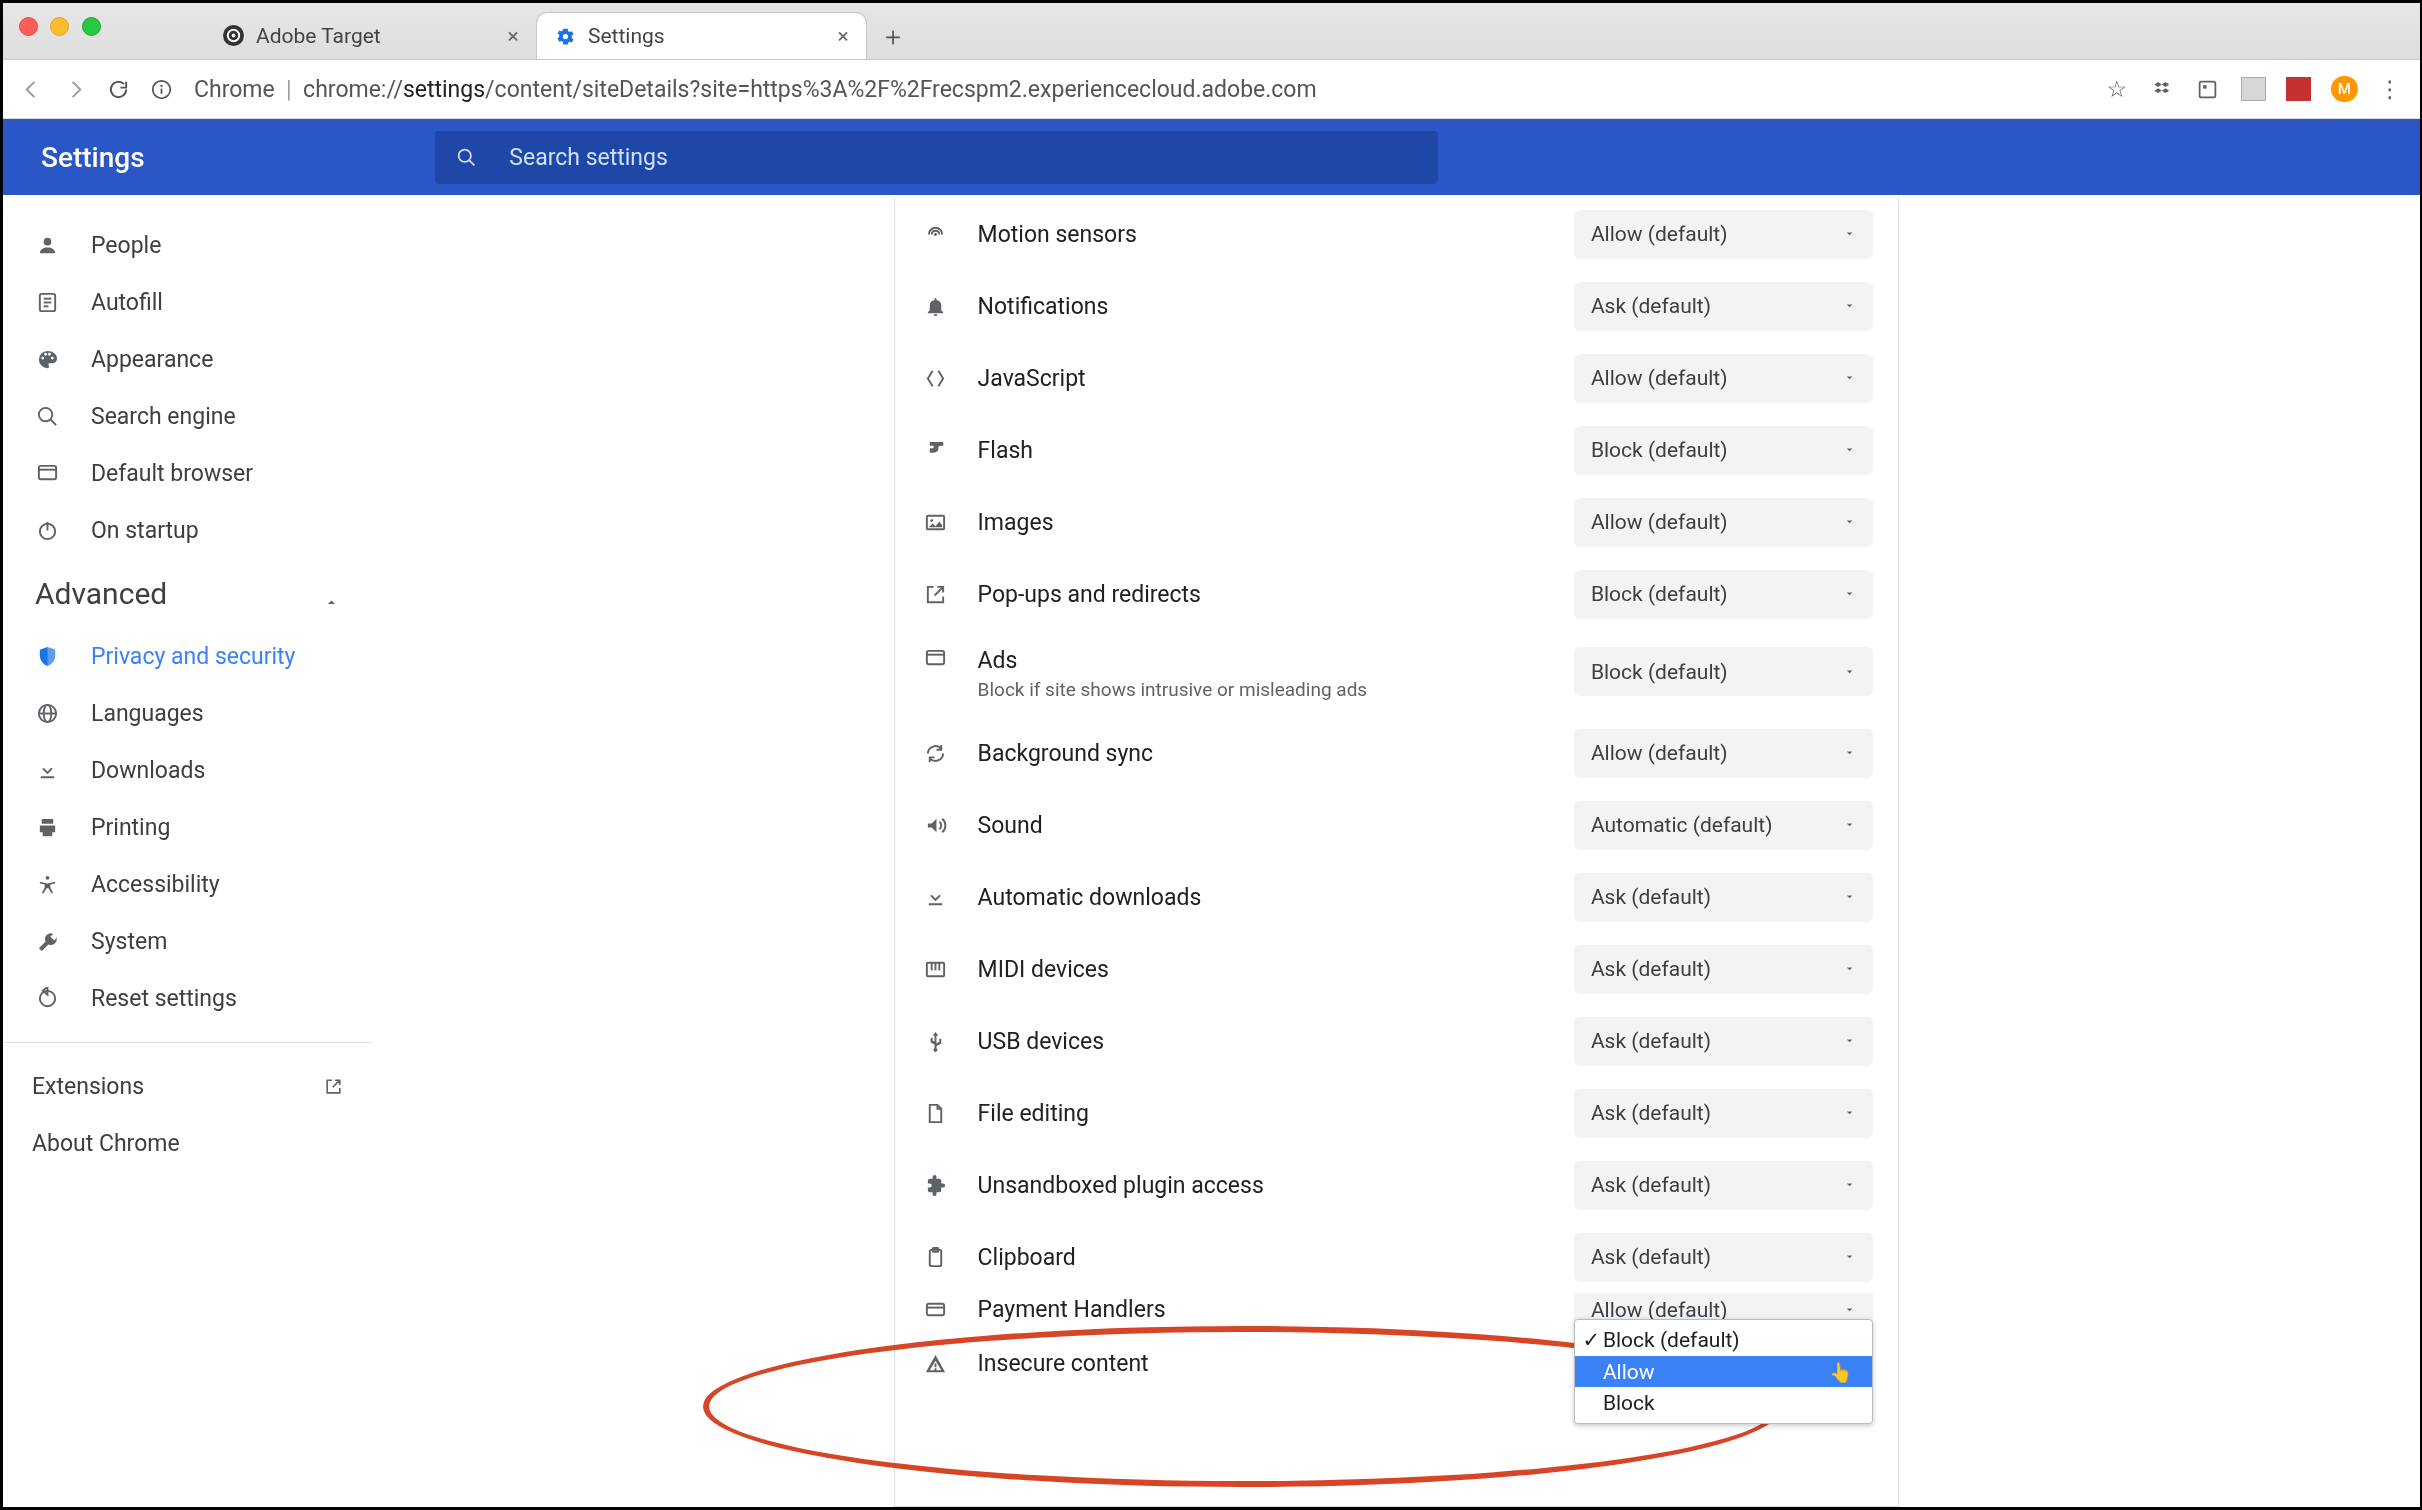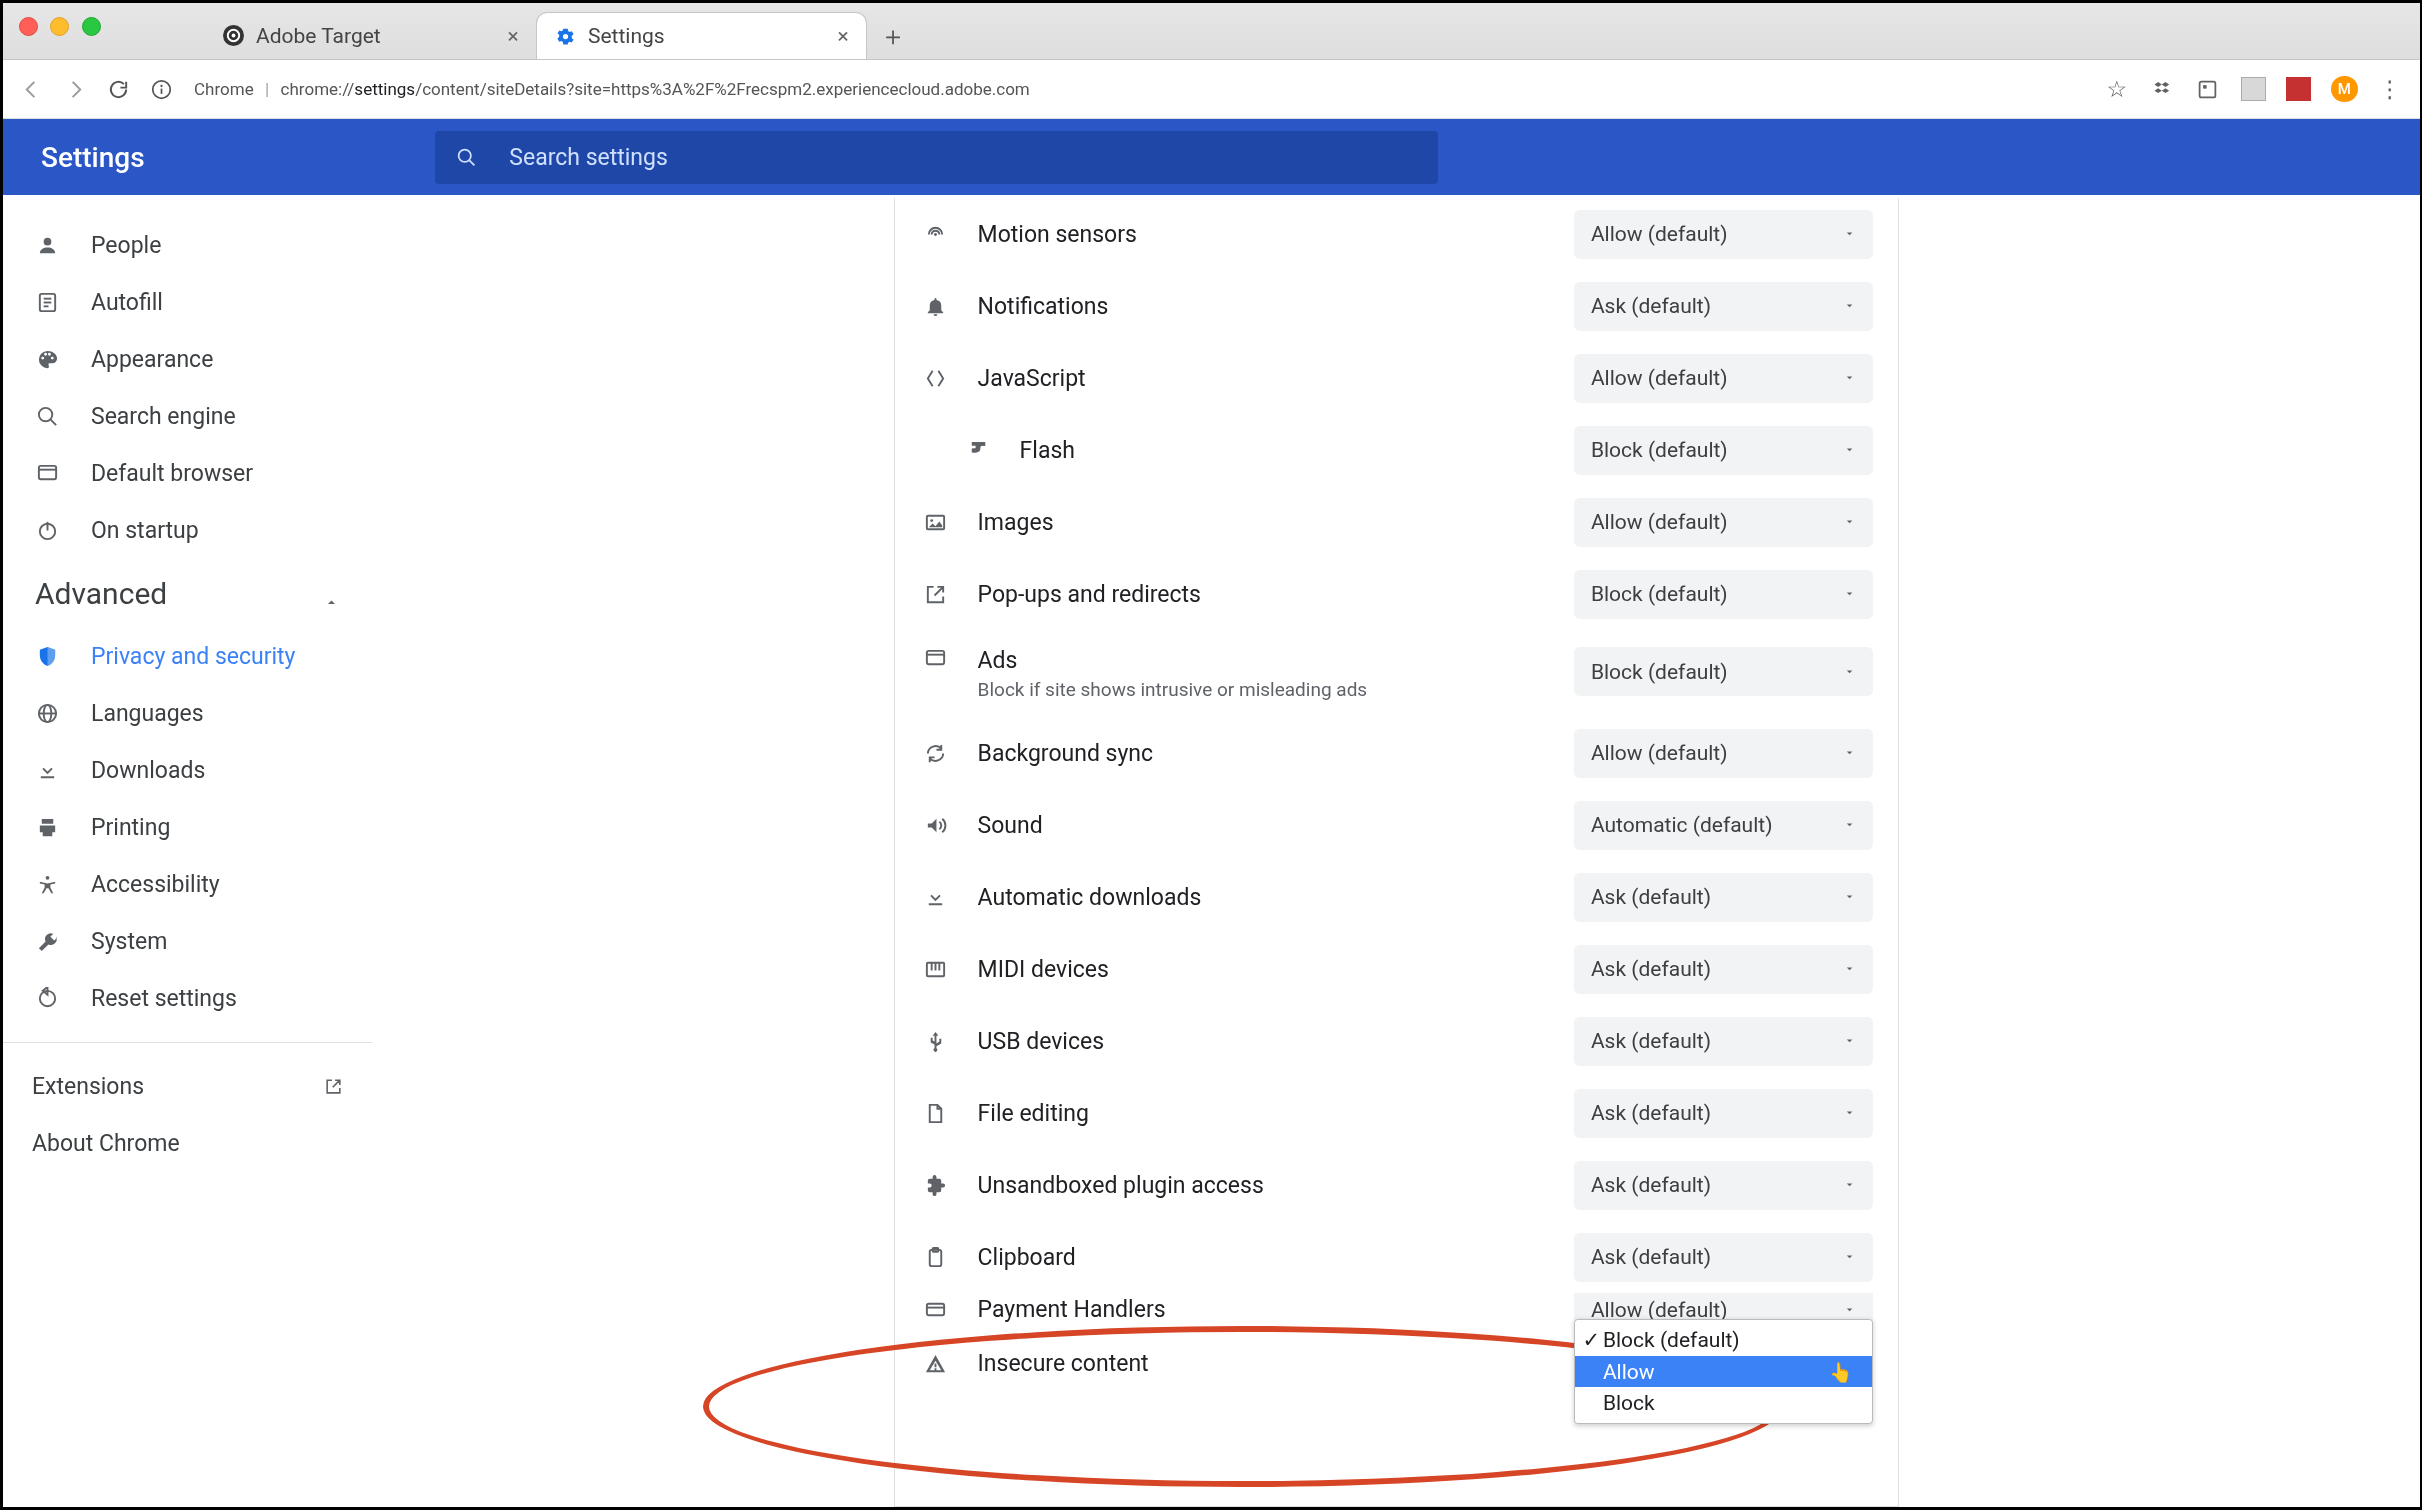--- a/index.html
+++ b/index.html
@@ -16,21 +16,21 @@
   .tab { display: flex; align-items: center; gap: 11.4px; height: 47px; padding: 0 17px; font-size: 21px; color: #444; border-top-left-radius: 11.4px; border-top-right-radius: 11.4px; width: 331px; }
   .tab.inactive { background: transparent; }
   .tab.active { background: #fff; border: 0.9px solid #c6c6c6; border-bottom: none; }
   .tab .close-x { margin-left: auto; color: #666; font-size: 21px; }
   .tab .favicon { width: 23px; height: 23px; display:flex; align-items:center; justify-content:center; font-size:19px; }
   .new-tab { width: 34px; height: 34px; display:flex; align-items:center; justify-content:center; color:#555; font-size:26.5px; margin-left:9.5px; margin-bottom:5.7px; }
 
   .addr-bar { height: 59px; background: #fff; display: flex; align-items: center; padding: 0 17px; border-bottom: 0.9px solid #dcdcdc; gap: 17px; }
   .nav-icn { color: #9b9b9b; font-size: 24.6px; width: 26.5px; text-align:center; }
   .nav-icn.enabled { color: #555; }
-  .omnibox { flex: 1; display: flex; align-items: center; gap: 11.4px; font-size: 17px; color: #555; }
+  .omnibox { flex: 1; display: flex; align-items: center; gap: 11.4px; font-size: 23px; color: #555; }
   .omnibox .host { color: #202124; }
   .ext-icons { display:flex; gap:19px; align-items:center; color:#616161; font-size:23px; }
   .ext-box { width:26.5px; height:26.5px; display:flex; align-items:center; justify-content:center; }
   .ext-sq { width:24.6px; height:24.6px; }
 
   
   .blue-bar { height: 76px; background: #2a56c6; display:flex; align-items:center; color:#fff; padding-left: 38px; }
   .blue-bar h1 { font-size: 28px; font-weight: 500; }
   .search-wrap { margin-left: auto; margin-right: auto; width: 1003px; height: 53px; background: #1e47a8; border-radius: 3.8px; display:flex; align-items:center; padding: 0 21px; gap: 32px; }
   .search-wrap .sicon { color: #cfe0ff; font-size: 23px; }
@@ -359,21 +359,21 @@
     <span class="perm-label">JavaScript</span>
     <div class="perm-select">
         <span>Allow (default)</span>
         <span class="caret">
                 <svg width="13.2" height="13.2" viewBox="0 0 24 24">
                   <path fill="#5f6368" d="M7 10l5 5 5-5z"></path>
                 </svg>
               </span>
       </div>
   </div>
-          <div class="perm-row" style="position: relative; margin-left: 42px;">
+          <div class="perm-row" style="position: relative;">
     <span class="perm-icon">
               <svg width="23" height="23" viewBox="0 0 24 24">
                 <path fill="#5f6368" d="M20 10h15z M14 3H6v4h4v3H6v4h4c0 0 3 0 3-4 0-3 3-3 3-3h4V3h-6z"></path>
                 <path fill="#5f6368" d="M15 3h5v4h-3c-2 0-2 2-2 3v0c0 4-4 4-4 4H7v-4h4c0 0 0-3 2-5 1-1 2-2 2-2z"></path>
               </svg>
             </span>
     <span class="perm-label">Flash</span>
     <div class="perm-select">
         <span>Block (default)</span>
         <span class="caret">

